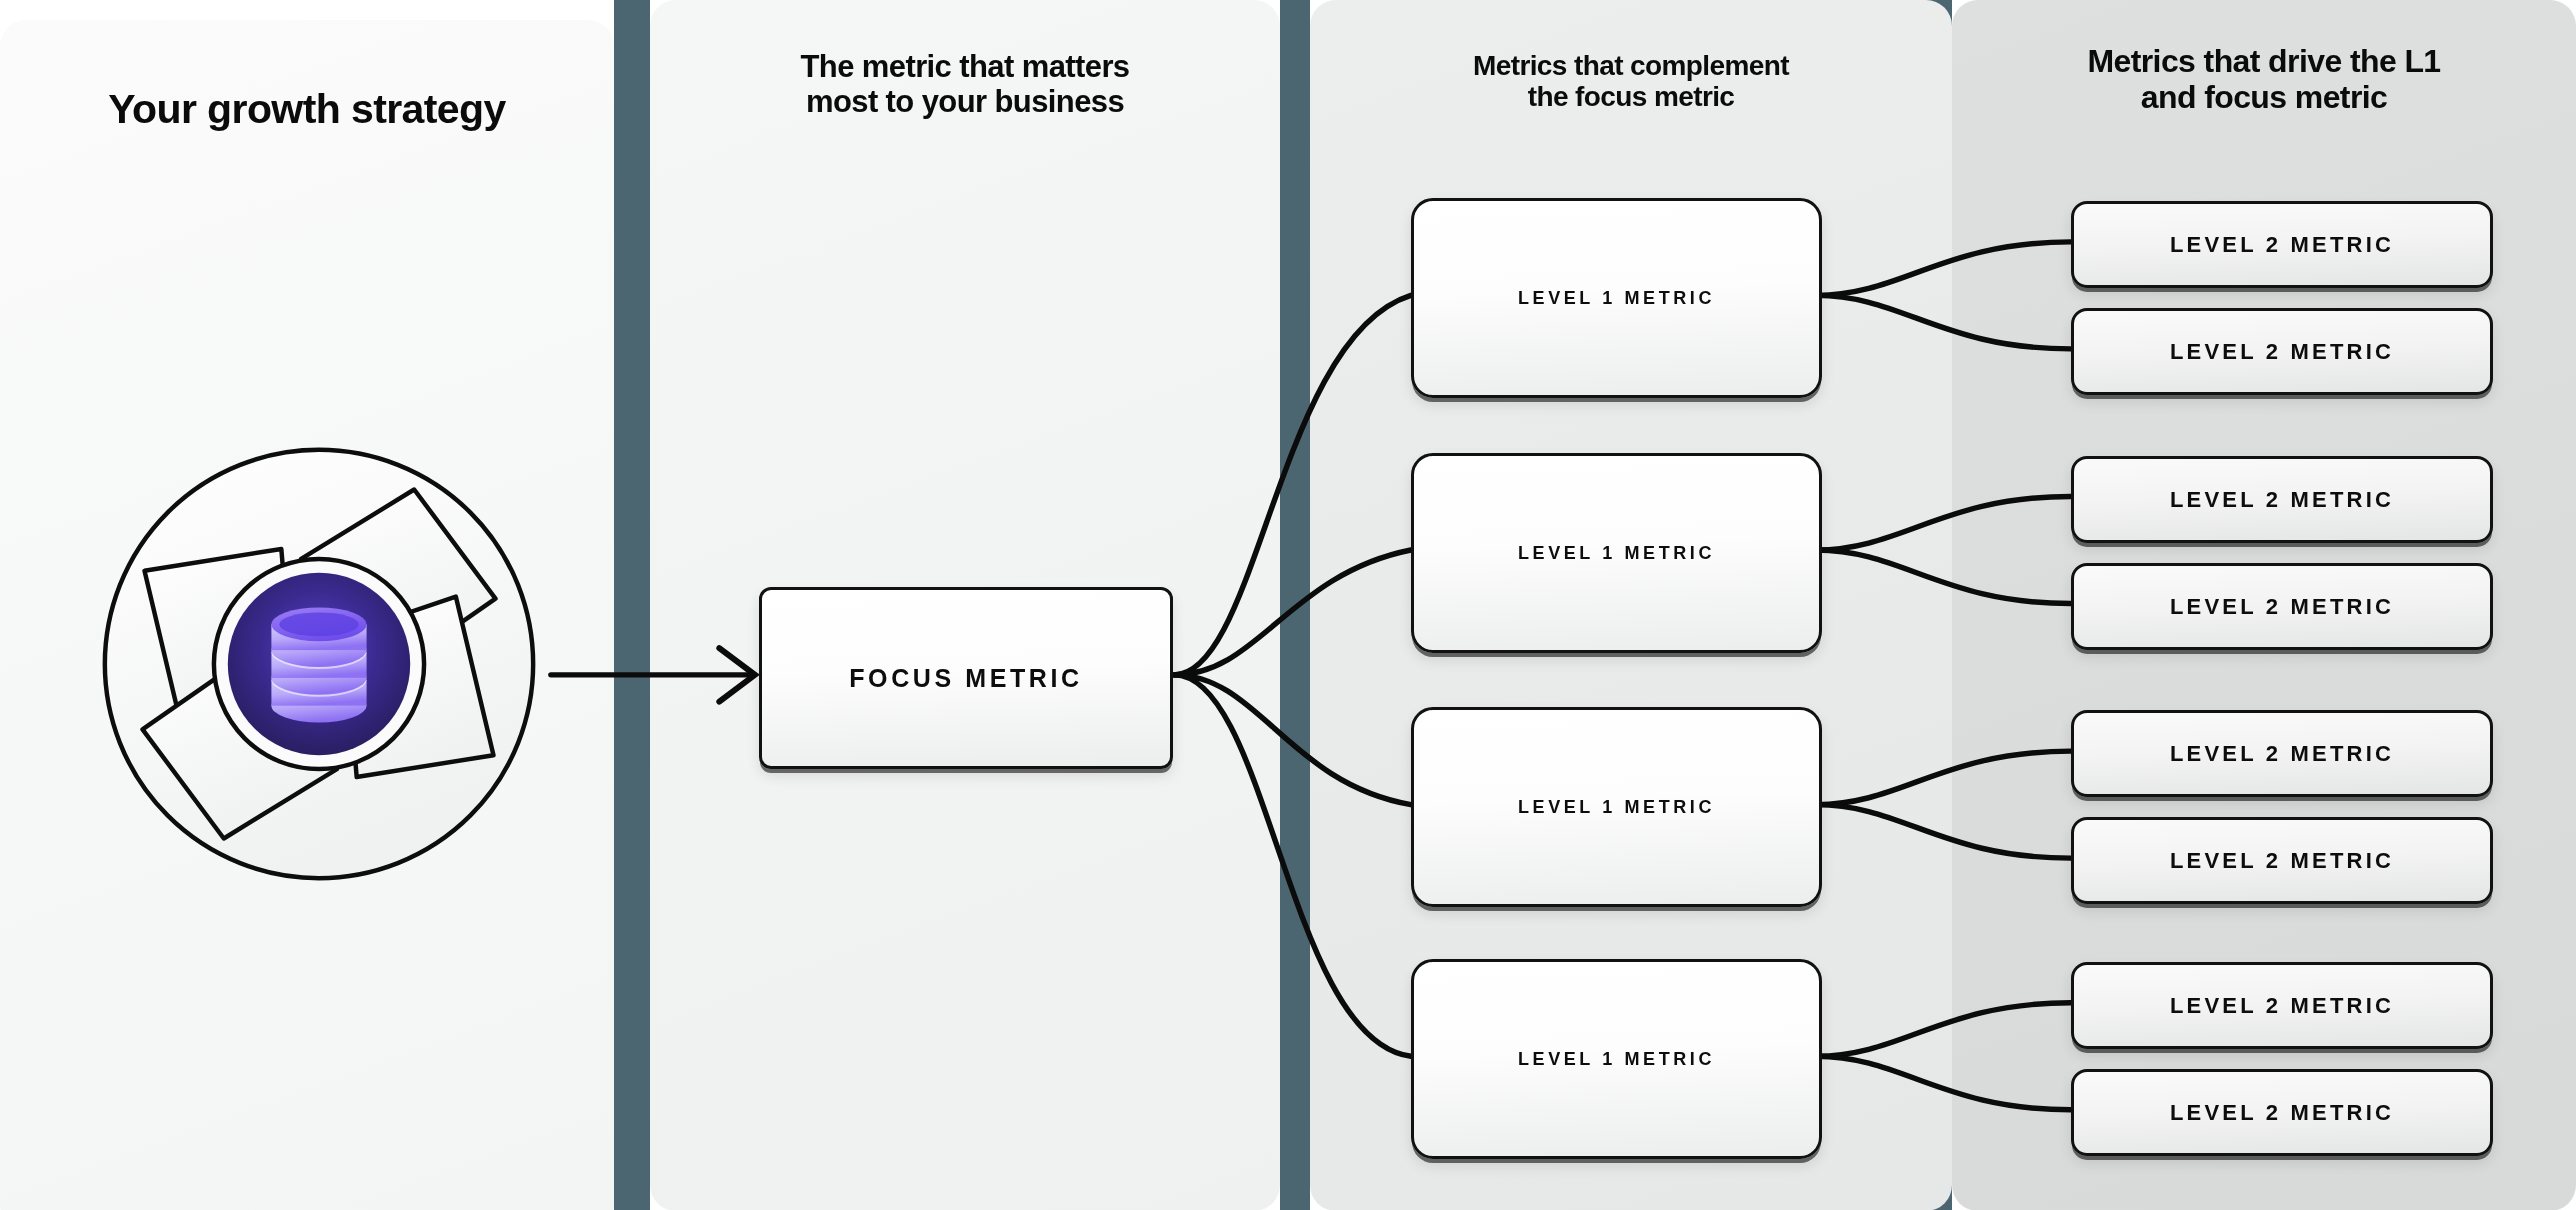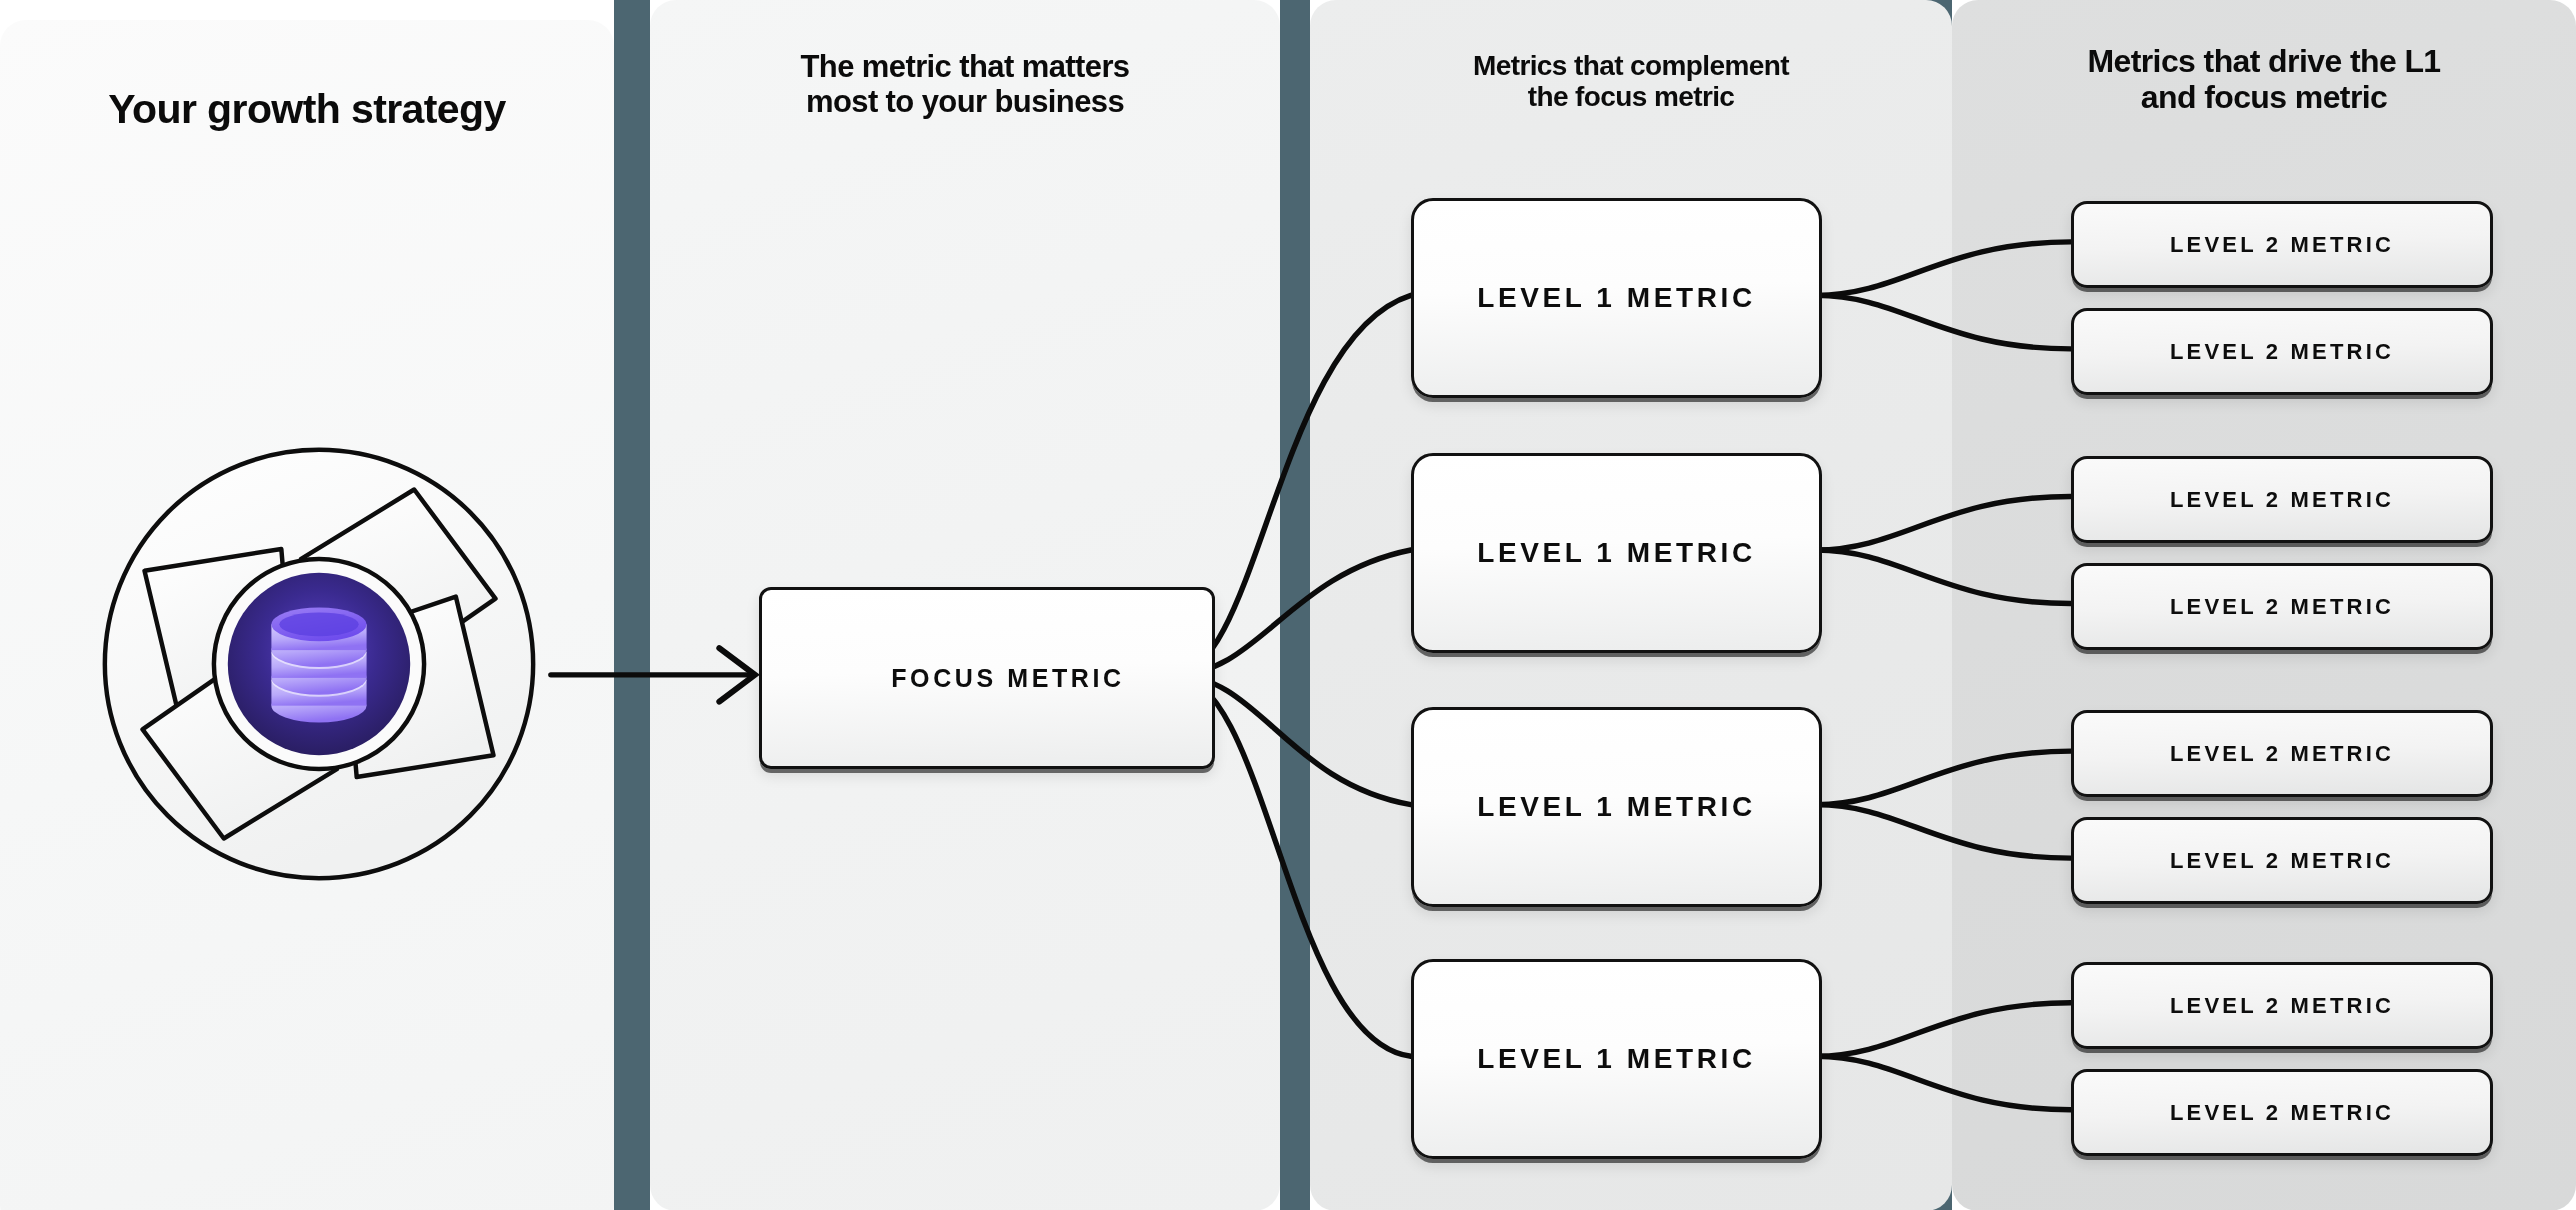--- a/index.html
+++ b/index.html
@@ -32,21 +32,21 @@
   
   .box{position:absolute;z-index:6;
        border:3.5px solid #111;
        background:linear-gradient(178deg,#ffffff 0%,#fdfdfd 45%,#eceded 100%);
        box-shadow:0 5px 0 -1px rgba(0,0,0,.55), 0 7px 14px rgba(0,0,0,.10);
        display:flex;align-items:center;justify-content:center;
        font-weight:700;color:#0d0d0d;letter-spacing:3.6px;
        font-family:"Liberation Sans",sans-serif;}
 
   .box-focus{border-radius:12px;font-size:25px;}
-  .box-l1{border-radius:22px;font-size:28px;}
+  .box-l1{border-radius:22px;font-size:18px;}
   .box-l2{border-radius:16px;font-size:22px;letter-spacing:3.2px;
           background:linear-gradient(178deg,#fafafa 0%,#f3f3f3 48%,#e4e5e5 100%);}
 
   
   #wires{position:absolute;left:0;top:0;width:2576px;height:1211px;z-index:5;pointer-events:none;}
 
   
   #logo{position:absolute;left:87px;top:432px;width:464px;height:464px;z-index:6;}
 </style>
 </head>
@@ -142,21 +142,21 @@
       <path d="M 1833 555 C 1920 555 1960 609 2090 609"></path>
 
       <path d="M 1833 812 C 1920 812 1960 758 2090 758"></path>
       <path d="M 1833 812 C 1920 812 1960 866 2090 866"></path>
 
       <path d="M 1833 1066 C 1920 1066 1960 1012 2090 1012"></path>
       <path d="M 1833 1066 C 1920 1066 1960 1120 2090 1120"></path>
     </g>
   </svg>
 
-  <div class="box box-focus" style="left:759px;top:587px;width:408px;height:176px;padding-left:42px;">
+  <div class="box box-focus" style="left:759px;top:587px;width:408px;height:176px;">
     <span>FOCUS METRIC</span>
   </div>
 
   <div class="box box-l1" style="left:1411px;top:198px;width:405px;height:194px;">
     <span>LEVEL 1 METRIC</span>
   </div>
   <div class="box box-l1" style="left:1411px;top:453px;width:405px;height:194px;">
     <span>LEVEL 1 METRIC</span>
   </div>
   <div class="box box-l1" style="left:1411px;top:707px;width:405px;height:194px;">

